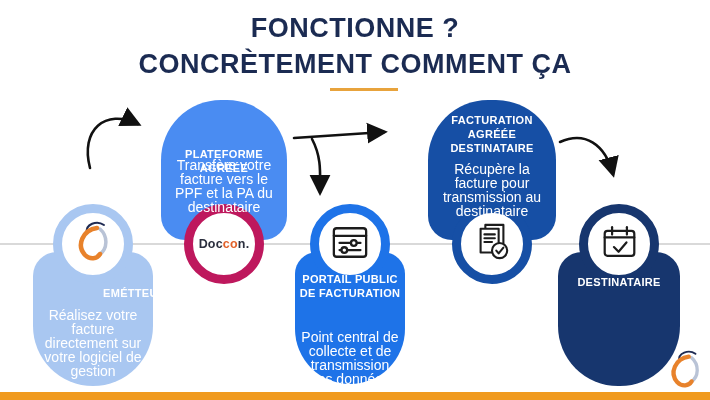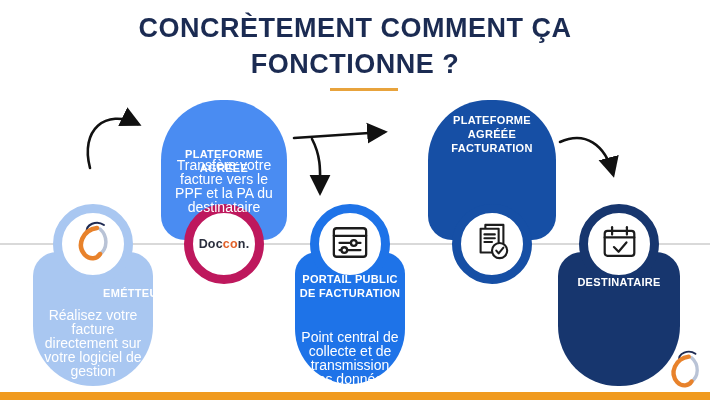--- a/index.html
+++ b/index.html
@@ -46,22 +46,22 @@
   .arrows{position:absolute;left:0;top:0;z-index:5;pointer-events:none;}
   
   .corner-logo{position:absolute;left:666px;top:348px;z-index:6;}
 </style>
 </head>
 <body>
 
 <div id="canvas">
 
   <div class="main-title">
+    <div>FONCTIONNE ?</div>
     <div>CONCRÈTEMENT COMMENT ÇA</div>
-    <div>FONCTIONNE ?</div>
   </div>
   <div class="title-underline"></div>
 
   <div class="h-line"></div>
 
   <div class="pill-body bottom c1" style="left:33px;top:252px;width:120px;height:134px;"></div>
   <div class="ring b1" style="left:53px;">
     <span>
       <svg width="42" height="46" viewBox="0 0 40 46" fill="none">
         <path d="M 14,14 C 12,5 24,1 31,6" stroke="#1e2a52" stroke-width="2" stroke-linecap="round"></path>
@@ -103,21 +103,22 @@
         <rect x="13" y="2" width="19" height="25" fill="#ffffff"></rect>
         <rect x="8" y="6" width="19" height="25" fill="#ffffff"></rect>
         <path d="M 12,12 H 23"></path>
           <path d="M 12,16 H 23"></path>
           <path d="M 12,20 H 20"></path>
         <circle cx="28" cy="29" r="8" fill="#ffffff"></circle>
         <path d="M 24.5,29 l 2.5,3 l 5,-6"></path>
       </svg>
     </span>
   </div>
-  <div class="pill-title" style="left:428px;top:113px;width:128px;">PLATEFORME AGRÉÉE FACTURATION</div>
+  <div class="pill-title" style="left:428px;top:113px;width:128px;">FACTURATION AGRÉÉE DESTINATAIRE</div>
+  <div class="pill-desc" style="left:433px;top:162px;width:118px;">Récupère la facture pour transmission au destinataire</div>
 
   <div class="pill-body bottom c5" style="left:558px;top:252px;width:122px;height:134px;"></div>
   <div class="ring b5" style="left:579px;">
     <span>
       <svg width="37" height="34" viewBox="0 0 40 36" fill="none" stroke="#1c1c1c" stroke-width="2.4" stroke-linecap="round" stroke-linejoin="round">
         <rect x="4" y="6" width="32" height="27" rx="3" fill="#ffffff"></rect>
         <path d="M 12,2 V 10"></path>
           <path d="M 28,2 V 10"></path>
         <path d="M 4,13 H 36"></path>
         <path d="M 14,23.5 l 5,5 l 8.5,-10"></path>

